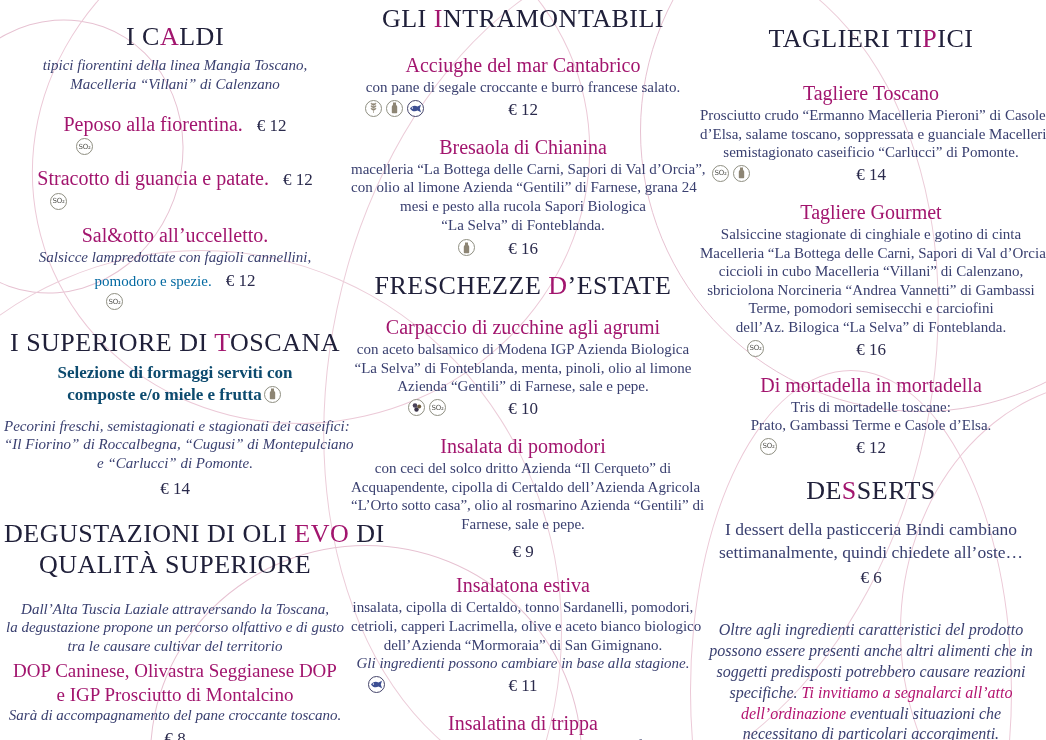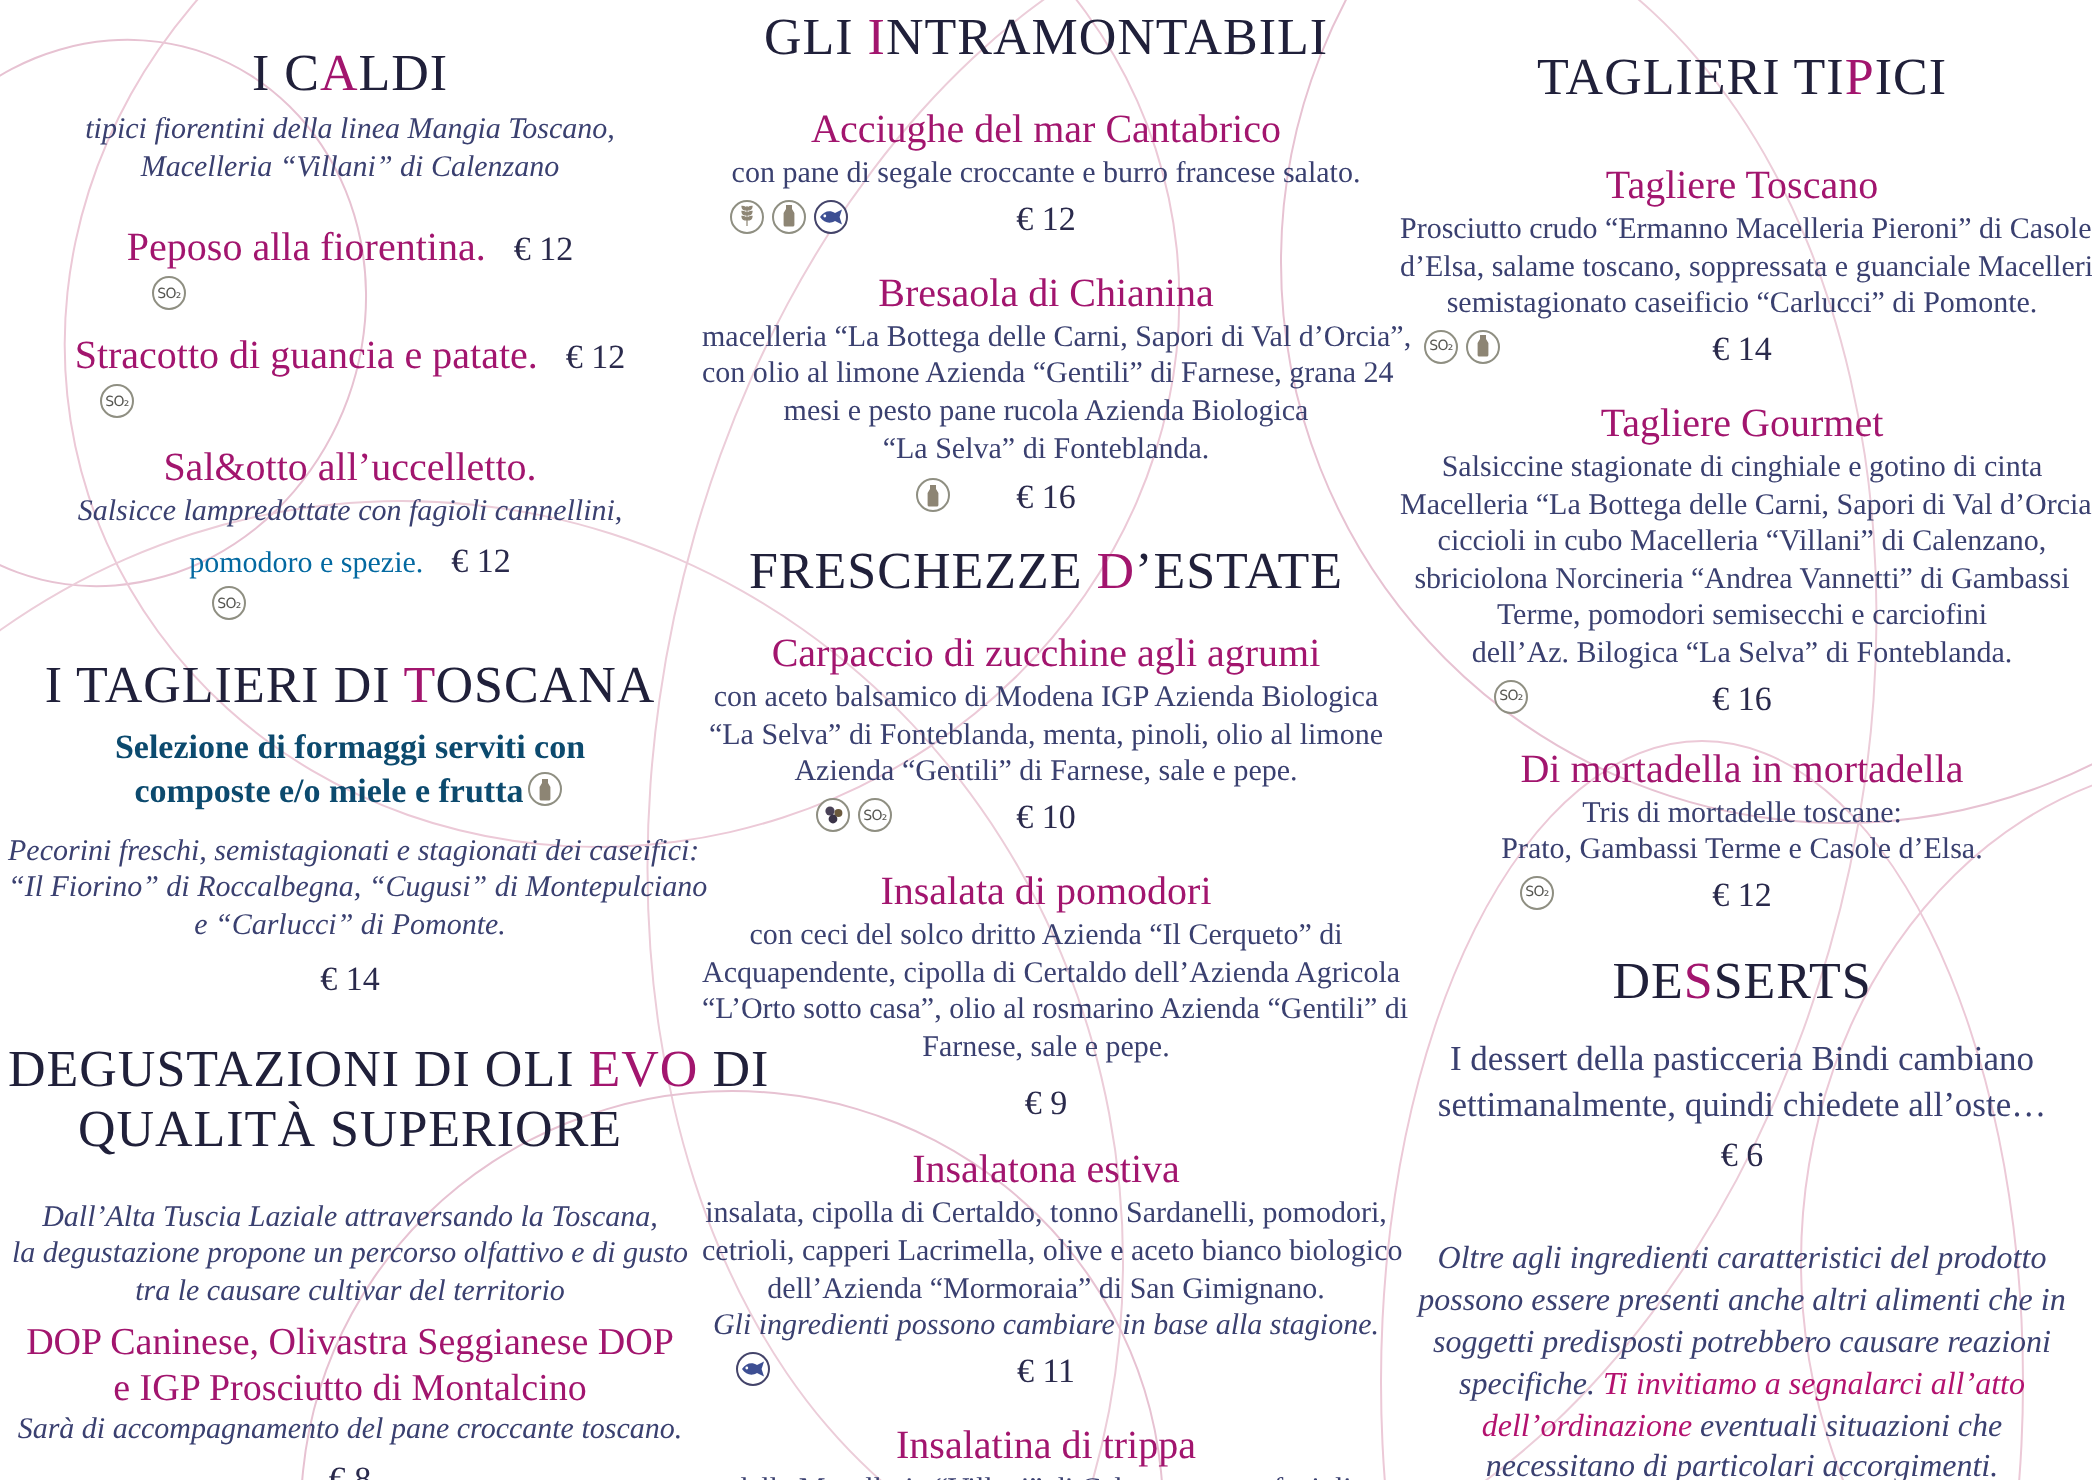--- a/index.html
+++ b/index.html
@@ -88,21 +88,21 @@
       <div class="name">Sal&amp;otto all’uccelletto.</div>
       <div class="line italic"><span>Salsicce lampredottate con fagioli cannellini,</span></div>
       <div class="npr italic-sm"><span class="np-name">pomodoro e spezie.</span><span class="np-price">€ 12</span></div>
       <div class="iconrow" style="margin-left: 100px;">
         <span class="circ c-so2">
           <span class="so2t">SO₂</span>
         </span>
       </div>
       <div style="height: 14px;"></div>
       <div class="title">
-        <div class="title-line"><span>I TAGLIERI DI </span><span class="hl">T</span><span>OSCANA</span></div>
+        <div class="title-line"><span>I SUPERIORE DI </span><span class="hl">T</span><span>OSCANA</span></div>
       </div>
       <div class="line boldmag"><span>Selezione di formaggi serviti con</span></div>
       <div class="line boldmag"><span>composte e/o miele e frutta</span><span class="circ c-milk">
           <svg width="9" height="12" viewBox="0 0 9 12">
             <path d="M3 0.5 h3 v2 l1.2 2 v6 a0.8 0.8 0 0 1 -0.8 0.8 h-3.8 a0.8 0.8 0 0 1 -0.8 -0.8 v-6 l1.2 -2 Z" fill="#8d8574"></path>
           </svg>
         </span></div>
       <div style="height: 10px;"></div>
       <div class="line italic"><span>Pecorini freschi, semistagionati e stagionati dei caseifici:</span></div>
       <div class="line italic"><span>“Il Fiorino” di Roccalbegna, “Cugusi” di Montepulciano</span></div>
@@ -154,21 +154,21 @@
               <circle cx="3.4" cy="4" r="0.7" fill="#fff"></circle>
             </svg>
           </span>
         </span>
         <div class="price">€ 12</div>
       </div>
       <div style="height: 8px;"></div>
       <div class="name">Bresaola di Chianina</div>
       <div class="line roman"><span>macelleria “La Bottega delle Carni, Sapori di Val d’Orcia”,</span></div>
       <div class="line roman"><span>con olio al limone Azienda “Gentili” di Farnese, grana 24</span></div>
-      <div class="line roman"><span>mesi e pesto pane rucola Azienda Biologica</span></div>
+      <div class="line roman"><span>mesi e pesto alla rucola Sapori Biologica</span></div>
       <div class="line roman"><span>“La Selva” di Fonteblanda.</span></div>
       <div style="height: 2px;"></div>
       <div class="pricerow">
         <span class="pr-ic" style="left: 105px;">
           <span class="circ c-milk">
             <svg width="9" height="12" viewBox="0 0 9 12">
               <path d="M3 0.5 h3 v2 l1.2 2 v6 a0.8 0.8 0 0 1 -0.8 0.8 h-3.8 a0.8 0.8 0 0 1 -0.8 -0.8 v-6 l1.2 -2 Z" fill="#8d8574"></path>
             </svg>
           </span>
         </span>

